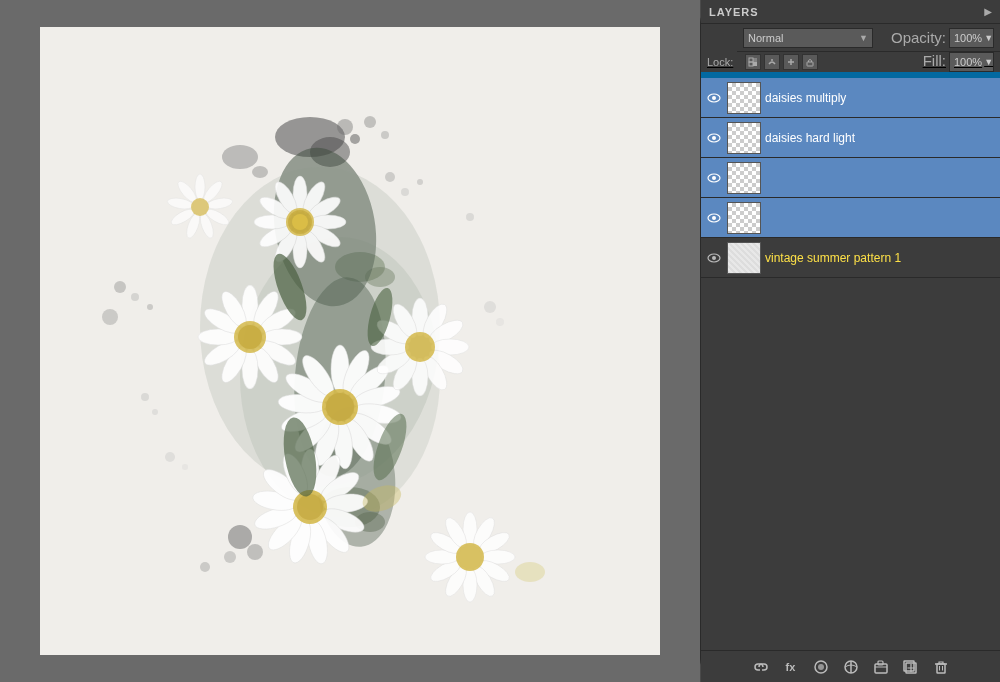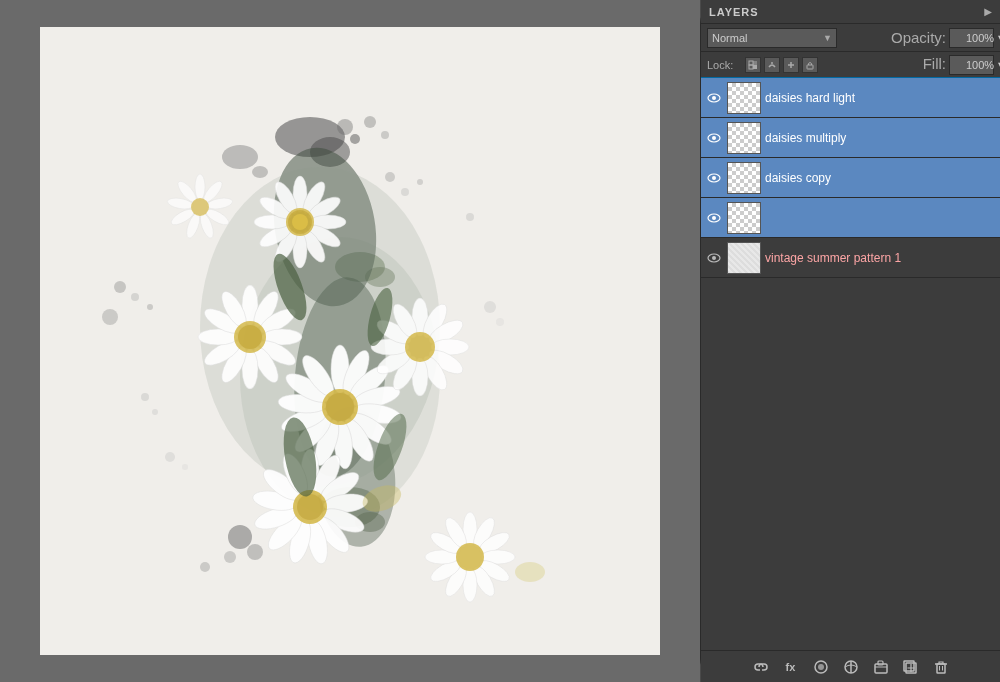--- a/index.html
+++ b/index.html
@@ -77,20 +77,21 @@
     }
 
     
     .blend-row {
       display: flex;
       align-items: center;
       padding: 4px 6px;
       gap: 4px;
       border-bottom: 1px solid #2a2a2a;
       height: 28px;
+      margin-left: 36px;
     }
 
     .blend-select {
       background: #5a5a5a;
       border: 1px solid #2a2a2a;
       color: #cccccc;
       font-size: 11px;
       padding: 1px 4px;
       width: 130px;
       height: 20px;
@@ -120,36 +121,37 @@
     .opacity-label, .fill-label {
       color: #aaaaaa;
       font-size: 15px;
     }
 
     .opacity-value {
       background: #5a5a5a;
       border: 1px solid #2a2a2a;
       color: #cccccc;
       font-size: 11px;
-      padding: 1px 16px;
+      padding: 1px 4px;
       width: 45px;
       height: 20px;
       display: flex;
       align-items: center;
       justify-content: space-between;
     }
 
     
     .lock-row {
       display: flex;
       align-items: center;
       padding: 3px 6px;
       gap: 12px;
-      border-bottom: 1px solid #0369a1;
+      border-bottom: 6px solid #0369a1;
       height: 26px;
+      text-decoration: underline;
     }
 
     .lock-label {
       color: #aaaaaa;
       font-size: 11px;
     }
 
     .lock-icons {
       display: flex;
       gap: 3px;
@@ -245,21 +247,21 @@
       background-image: repeating-linear-gradient(
         45deg,
         #ddd 0, #ddd 2px,
         transparent 0, transparent 50%
       );
       background-size: 6px 6px;
     }
 
     .layer-name {
       flex: 1;
-      color: #fca5a5;
+      color: #fde047;
       font-size: 12px;
       white-space: nowrap;
       overflow: hidden;
       text-overflow: ellipsis;
     }
 
     .layer-item.selected .layer-name {
       color: #ffffff;
       font-weight: normal;
     }
@@ -569,45 +571,44 @@
   <div class="layer-item selected">
         <div class="eye-icon">
           <svg width="14" height="10" viewBox="0 0 14 10">
             <ellipse cx="7" cy="5" rx="6" ry="4" fill="none" stroke="#fff" stroke-width="1.2"></ellipse>
             <circle cx="7" cy="5" r="2" fill="#fff"></circle>
           </svg>
         </div>
         <div class="layer-thumb">
           <div class="layer-thumb-checker"></div>
         </div>
-        <span class="layer-name">daisies hard light</span>
+        <span class="layer-name">daisies multiply</span>
       </div>
       <div class="layer-item selected">
         <div class="eye-icon">
           <svg width="14" height="10" viewBox="0 0 14 10">
             <ellipse cx="7" cy="5" rx="6" ry="4" fill="none" stroke="#fff" stroke-width="1.2"></ellipse>
             <circle cx="7" cy="5" r="2" fill="#fff"></circle>
           </svg>
         </div>
         <div class="layer-thumb">
           <div class="layer-thumb-checker"></div>
         </div>
-        <span class="layer-name">daisies multiply</span>
+        <span class="layer-name">daisies hard light</span>
       </div>
       <div class="layer-item selected">
         <div class="eye-icon">
           <svg width="14" height="10" viewBox="0 0 14 10">
             <ellipse cx="7" cy="5" rx="6" ry="4" fill="none" stroke="#fff" stroke-width="1.2"></ellipse>
             <circle cx="7" cy="5" r="2" fill="#fff"></circle>
           </svg>
         </div>
         <div class="layer-thumb">
           <div class="layer-thumb-checker"></div>
         </div>
-        <span class="layer-name">daisies copy</span>
       </div>
       <div class="layer-item selected">
         <div class="eye-icon">
           <svg width="14" height="10" viewBox="0 0 14 10">
             <ellipse cx="7" cy="5" rx="6" ry="4" fill="none" stroke="#fff" stroke-width="1.2"></ellipse>
             <circle cx="7" cy="5" r="2" fill="#fff"></circle>
           </svg>
         </div>
         <div class="layer-thumb">
           <div class="layer-thumb-checker"></div>

